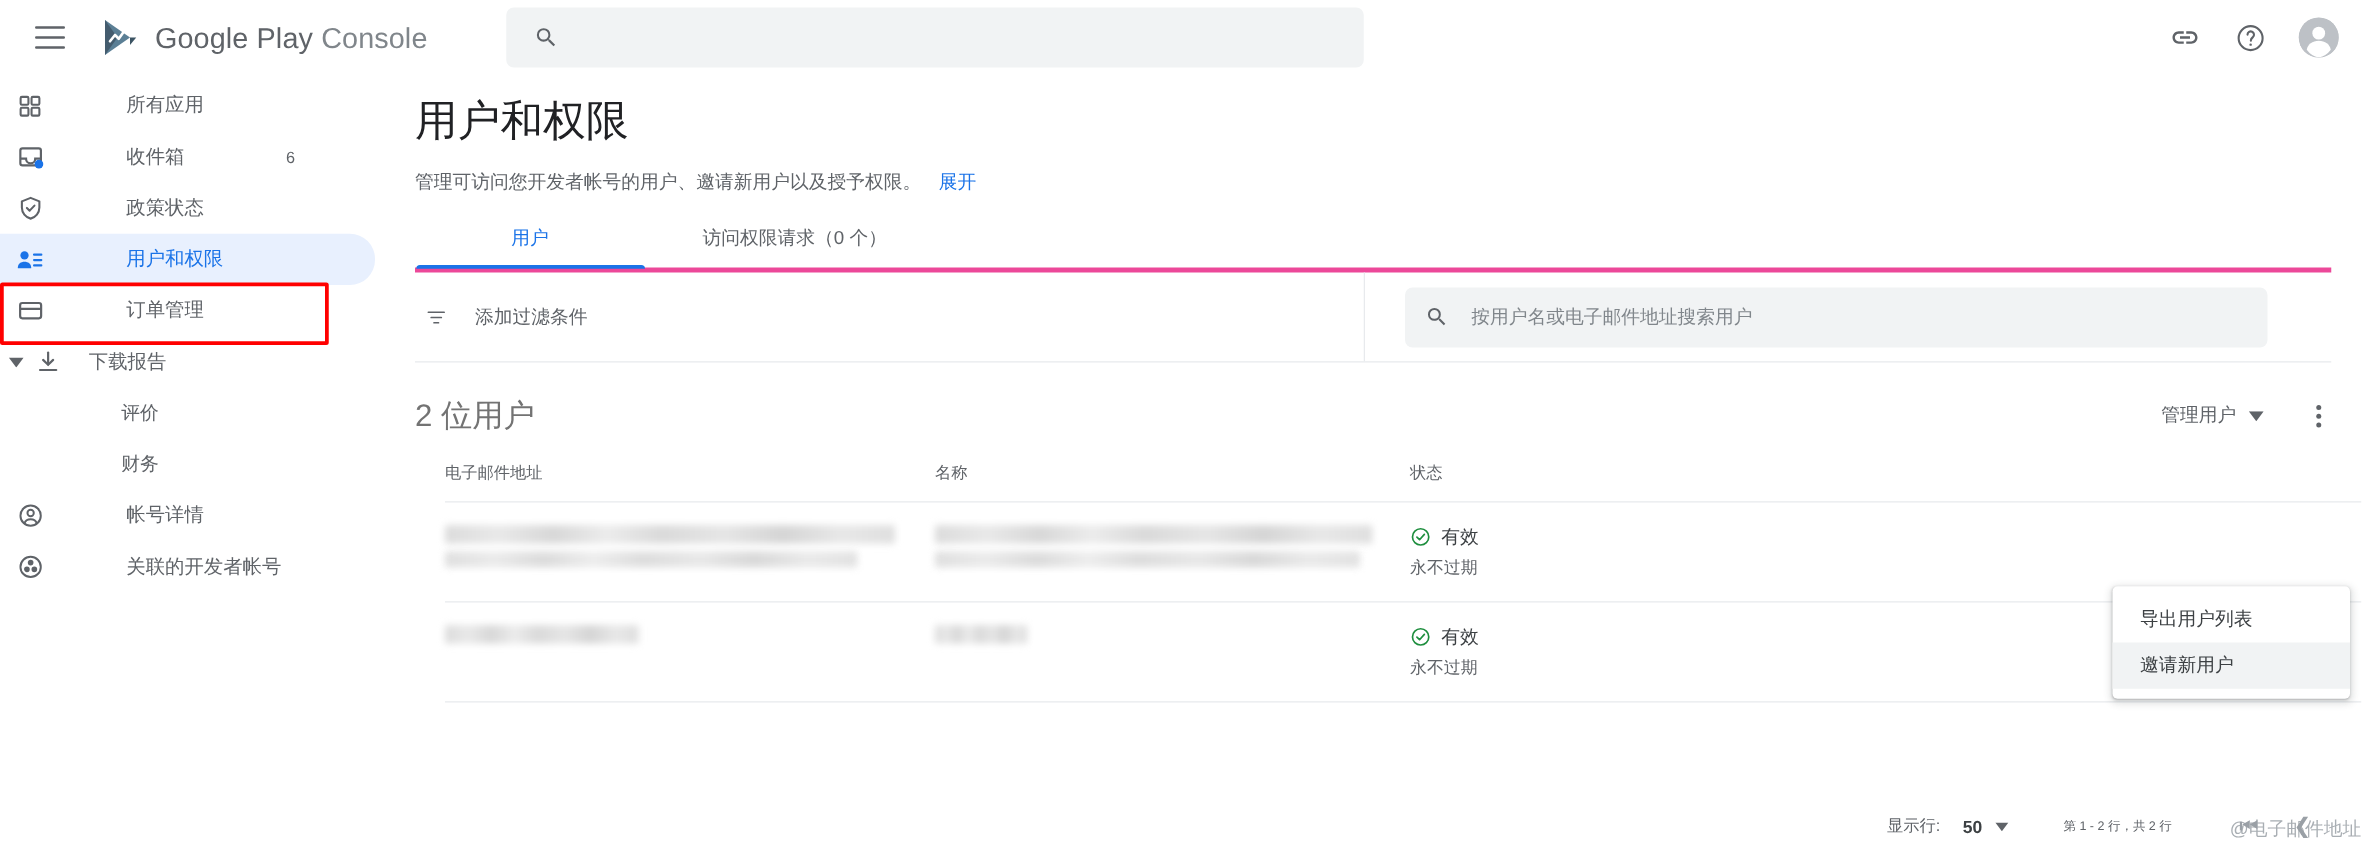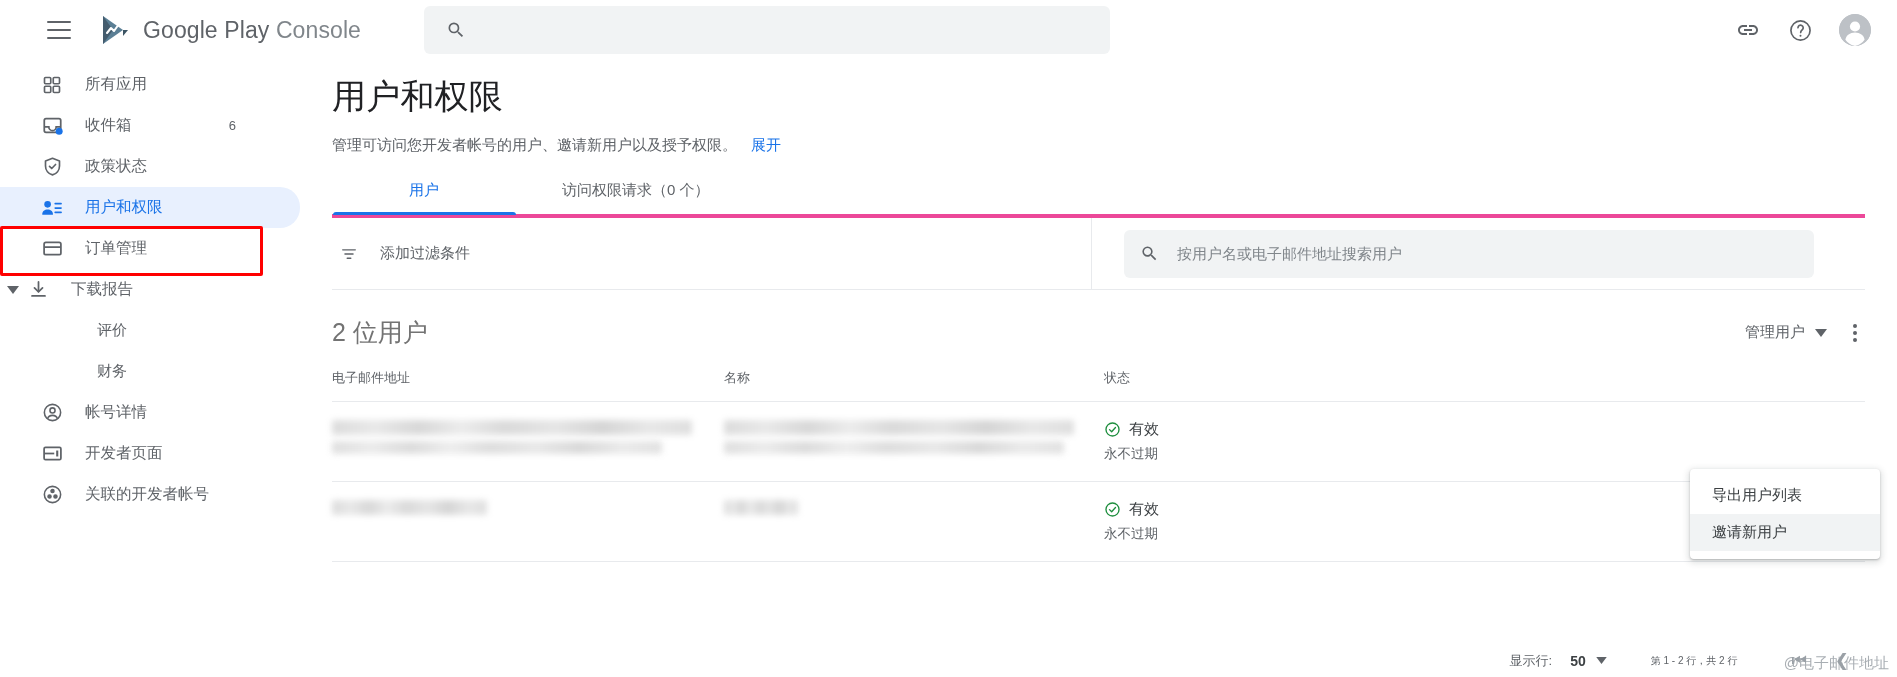--- a/index.html
+++ b/index.html
@@ -10,21 +10,21 @@
     font-family: "Liberation Sans", "DejaVu Sans", sans-serif;
     color: #3c4043;
   }
   .app { position: relative; width: 1897px; height: 677px; display: flex; flex-direction: column; }
 
   
   .topbar {
     height: 60px; flex: 0 0 60px;
     display: flex; align-items: center;
     background: #fff;
-    position: relative; z-index: 30; padding-left: 19px;
+    position: relative; z-index: 30;
   }
   .hamburger {
     width: 24px; height: 18px; margin-left: 28px; margin-right: 30px;
     display: flex; flex-direction: column; justify-content: space-between;
     cursor: pointer;
   }
   .hamburger span { display: block; height: 2px; background: #5f6368; border-radius: 1px; }
 
   .brand { display: flex; align-items: center; gap: 12px; cursor: pointer; }
   .brand-logo { width: 30px; height: 32px; position: relative; }
@@ -76,21 +76,21 @@
     color: #5f6368; font-size: 15.5px;
     cursor: pointer;
     position: relative;
     border-radius: 0 20px 20px 0;
     padding-right: 16px;
   }
   .nav-item .caret { width: 26px; display: flex; align-items: center; justify-content: center; flex: 0 0 26px; }
   .nav-item .nav-icon { width: 24px; flex: 0 0 24px; display: flex; align-items: center; justify-content: center; margin-right: 21px; }
   .nav-item .nav-label { white-space: nowrap; }
   .nav-item .badge { margin-left: auto; font-size: 13px; color: #5f6368; }
-  .nav-item.indent-base { padding-left: 40px; }
+  .nav-item.indent-base { padding-left: 12px; gap: 44px; }
   .nav-item.has-caret { padding-left: 0px; }
   .nav-item.sub { padding-left: 97px; font-size: 15px; }
   .nav-item.active { background: #e8f0fe; color: #1a73e8; }
   .nav-item.active .nav-icon { color: #1a73e8; }
 
   .red-outline {
     position: absolute;
     border: 3px solid #ff0000;
     border-radius: 2px;
     pointer-events: none;
@@ -143,26 +143,26 @@
     border: 0; outline: none; background: transparent;
     font-size: 15px; color: #3c4043; width: 100%; font-family: inherit;
   }
   .user-search input::placeholder { color: #80868b; }
 
   .list-head {
     display: flex; align-items: center;
     margin-top: 26px; width: 1533px;
   }
   .list-count { font-size: 25px; color: #737373; font-weight: 400; }
-  .list-actions { margin-left: auto; display: flex; align-items: center; gap: 18px; text-align: right; }
+  .list-actions { margin-left: auto; display: flex; align-items: center; gap: 34px; text-align: right; }
   .manage-users { display: flex; align-items: center; gap: 10px; color: #5f6368; font-size: 15px; cursor: pointer; }
   .kebab { display: flex; flex-direction: column; gap: 3px; cursor: pointer; padding: 6px 8px; }
   .kebab i { width: 4px; height: 4px; border-radius: 50%; background: #5f6368; display: block; }
 
-  table.users { width: 1533px; border-collapse: collapse; margin-top: 20px; table-layout: fixed; }
+  table.users { width: 1533px; border-collapse: collapse; margin-top: 20px; table-layout: fixed; margin-left: 24px; }
   table.users th {
     text-align: left; font-weight: 400; font-size: 13px; color: #5f6368;
     padding: 0 0 14px 0; border-bottom: 1px solid #e8eaed;
   }
   table.users td { padding: 18px 0; border-bottom: 1px solid #e8eaed; vertical-align: top; }
   .col-email { width: 392px; }
   .col-name  { width: 380px; }
   .col-status{ width: 420px; }
   .col-rest  { width: auto; }
 
@@ -362,30 +362,20 @@
         <span class="nav-icon">
           <svg width="21" height="21" viewBox="0 0 24 24" fill="none" stroke="#5f6368" stroke-width="1.8">
             <circle cx="12" cy="12" r="9.3"></circle>
             <circle cx="12" cy="9.6" r="2.9"></circle>
             <path d="M6.3 19.1c.8-2.4 3-3.8 5.7-3.8s4.9 1.4 5.7 3.8"></path>
           </svg>
         </span>
         <span class="nav-label">帐号详情</span>
       </div>
 
-      <div class="nav-item indent-base">
-        <span class="nav-icon">
-          <svg width="21" height="21" viewBox="0 0 24 24" fill="none" stroke="#5f6368" stroke-width="2">
-            <rect x="2.4" y="5" width="19.2" height="14" rx="1.6"></rect>
-            <path d="M2.4 12h11.6"></path>
-              <path d="M17.4 8.6v6.8" stroke-width="2.4"></path>
-          </svg>
-        </span>
-        <span class="nav-label">开发者页面</span>
-      </div>
 
       <div class="nav-item indent-base">
         <span class="nav-icon">
           <svg width="21" height="21" viewBox="0 0 24 24" fill="none" stroke="#5f6368" stroke-width="1.8">
             <circle cx="12" cy="12" r="9.3"></circle>
             <circle cx="12" cy="8.1" r="1.7" fill="#5f6368"></circle>
             <circle cx="8.6" cy="14.2" r="1.7" fill="#5f6368"></circle>
             <circle cx="15.4" cy="14.2" r="1.7" fill="#5f6368"></circle>
           </svg>
         </span>

